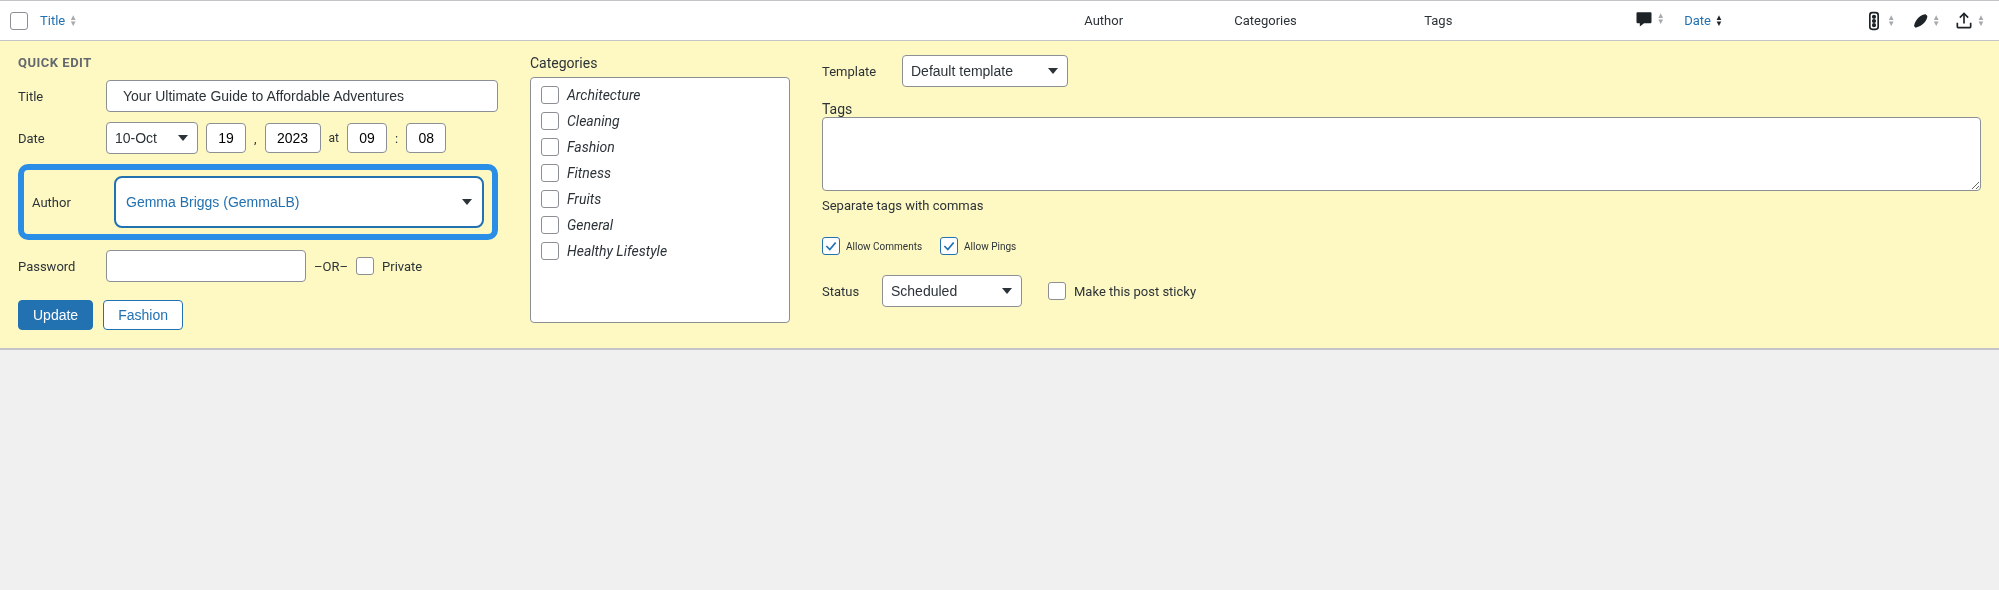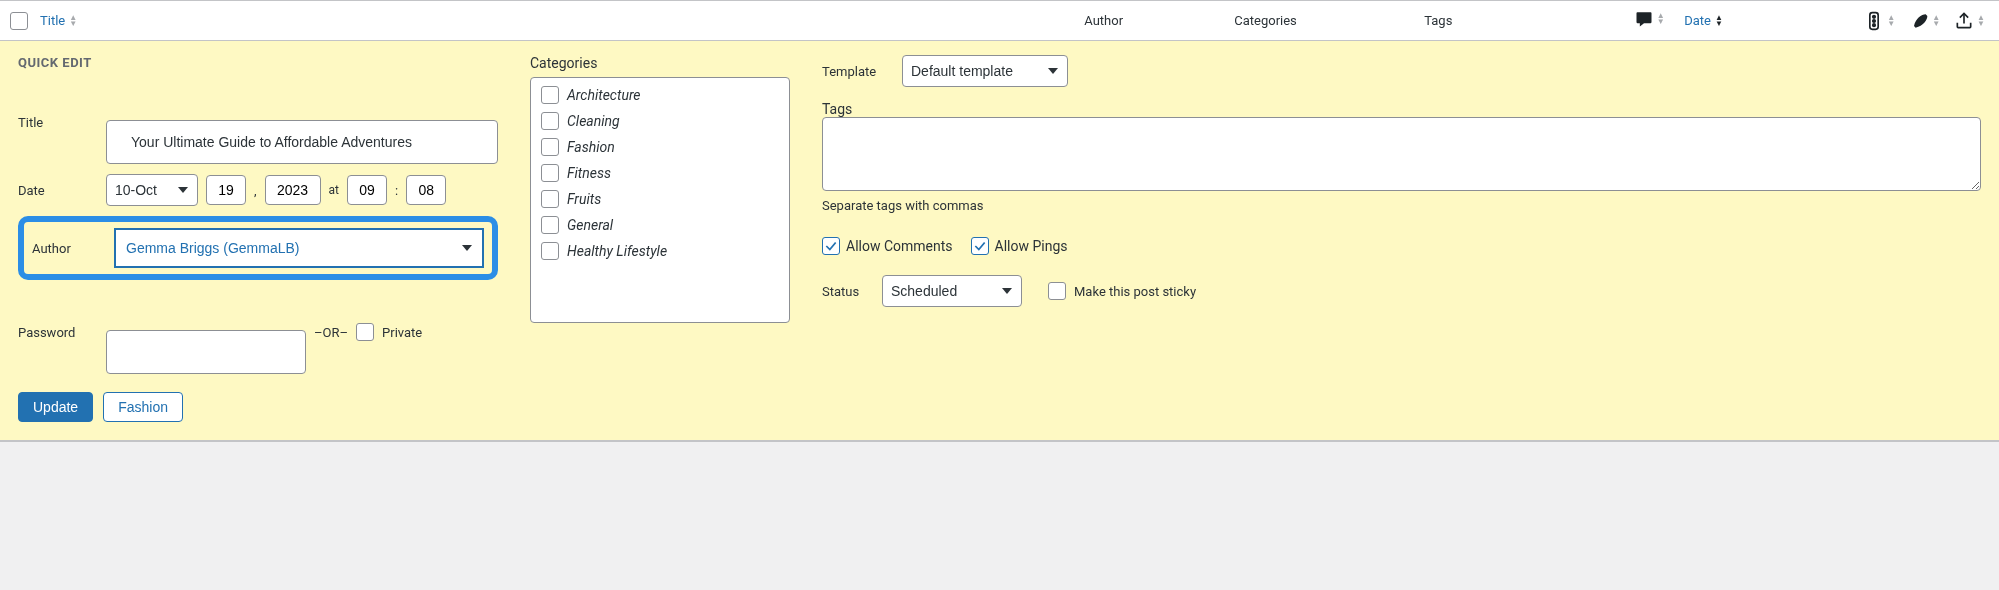--- a/index.html
+++ b/index.html
@@ -59,26 +59,25 @@
     letter-spacing: 0.5px;
     margin-bottom: 10px;
   }
   .field-row { display:flex; align-items:center; margin-bottom:10px; gap:8px;}
   .field-label { width: 80px; color: #2c3338; font-size:13px;}
   .field-label.tight { width: 70px; }
   .text-input {
     flex: 1;
     border: 1px solid #8c8f94;
     border-radius: 4px;
-    padding: 4px 24px;
+    padding: 4px 16px;
     font-size: 14px;
     background: #fff;
     color: #2c3338;
-    height: 44px;
-    margin-top: 40px;
+    height: 32px;
   }
   .select-input {
     border: 1px solid #8c8f94;
     border-radius: 4px;
     padding: 2px 26px 2px 8px;
     font-size: 14px;
     background: #fff;
     height: 32px;
     appearance: none;
     position: relative;
@@ -129,35 +128,35 @@
     width: 100%;
     border: 1px solid #8c8f94;
     border-radius: 4px;
     background: #fff;
     height: 74px;
     resize: both;
     padding: 6px;
   }
   .hint { color: #2c3338; font-size: 13px; margin-top: 4px; }
   .inline-row { display:flex; align-items:center; gap:18px; margin-top: 24px; }
-  .inline-row .cb-label { display:flex; align-items:center; gap:6px; font-size:14px;}
+  .inline-row .cb-label { display:flex; align-items:center; gap:6px; font-size:10px;}
   .highlight-box {
     border: 6px solid #2b8ee6;
     border-radius: 10px;
     padding: 6px 8px;
     display: flex;
     align-items: center;
     gap: 12px;
     margin-bottom: 10px;
   }
   .author-select {
     flex: 1;
     border: 2px solid #2271b1;
-    border-radius: 0;
-    height: 40px;
+    border-radius: 8px;
+    height: 52px;
     padding: 4px 30px 4px 10px;
     font-size: 14px;
     color: #2271b1;
     background: #fff;
     appearance: none;
   }
   .author-wrap { position:relative; flex:1; display:flex; }
   .author-wrap::after {
     content: "";
     position: absolute;

